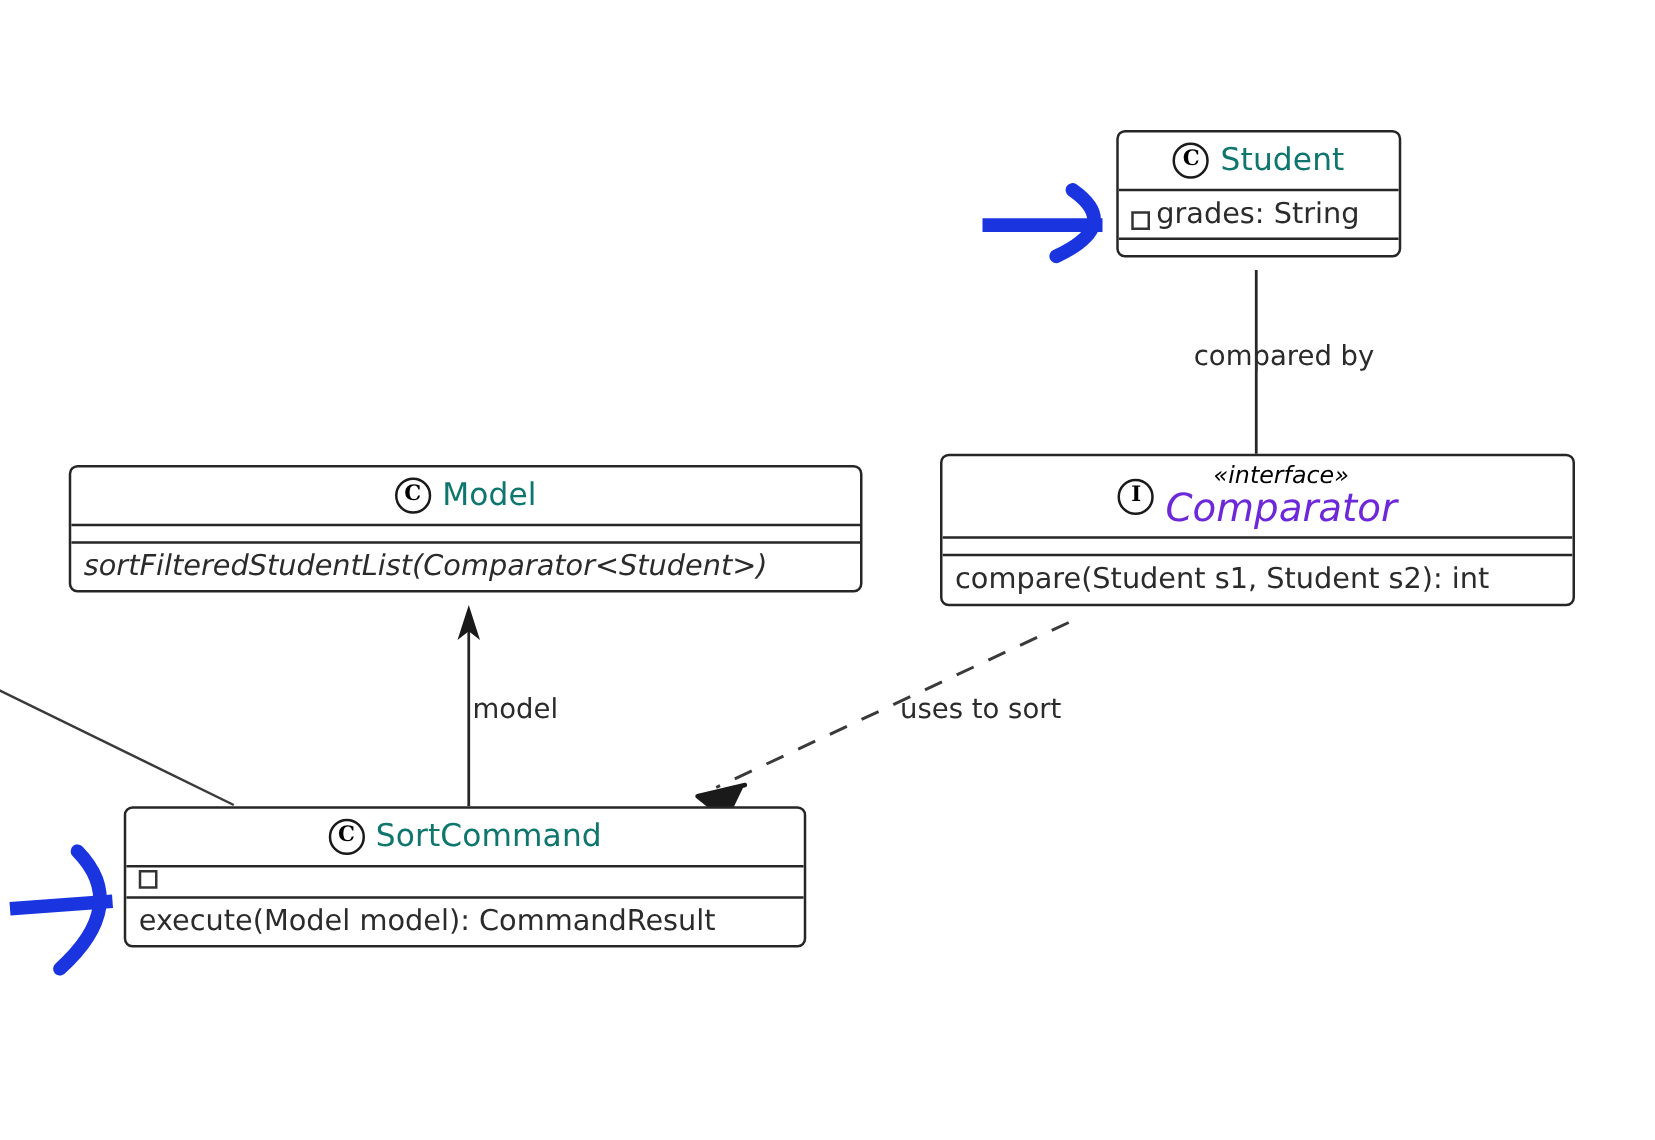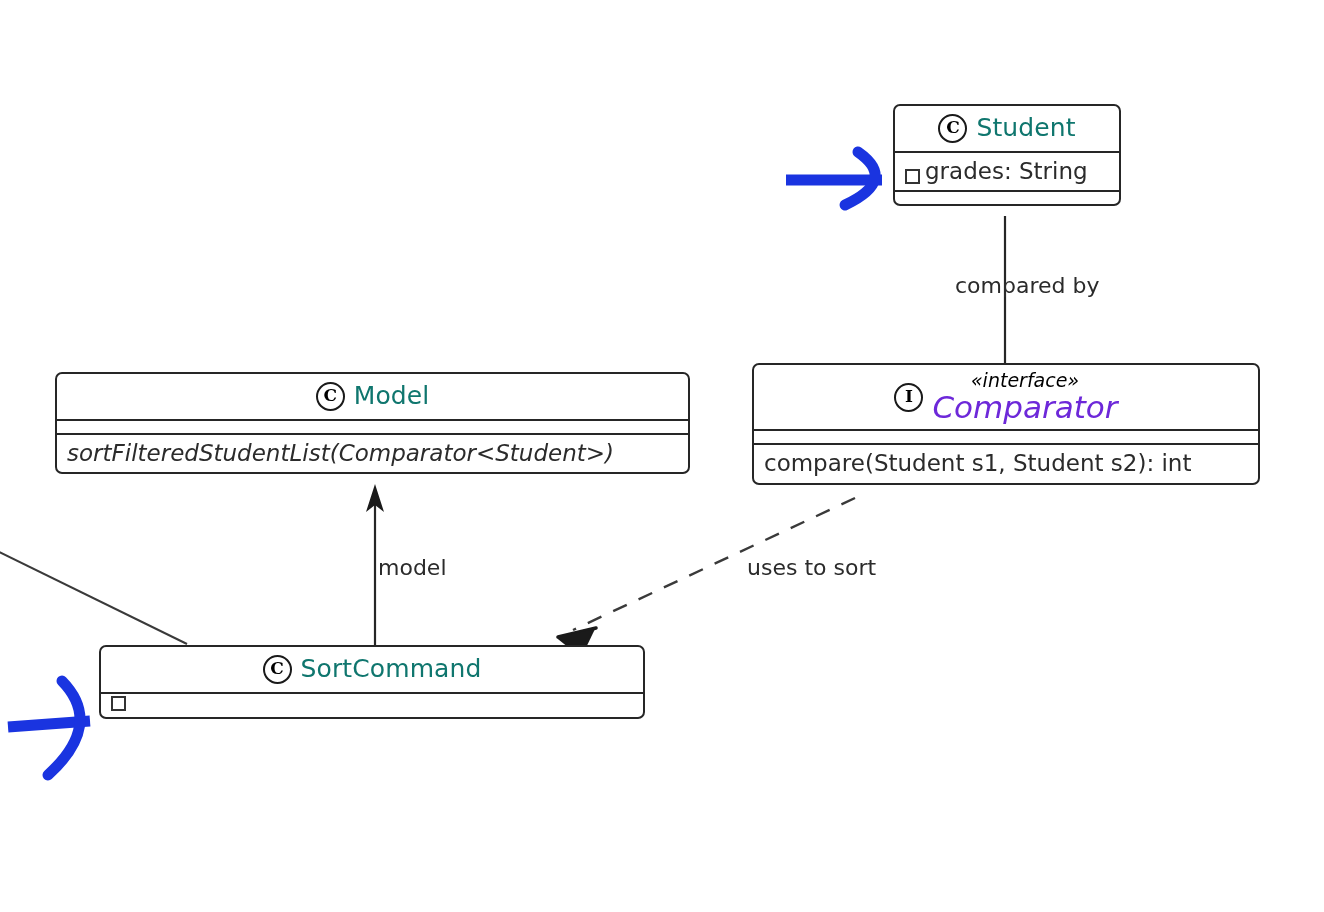--- a/index.html
+++ b/index.html
@@ -148,21 +148,21 @@
     
     <path d="M 558 637 L 596 628 M 558 637 L 583 657" stroke="#1a1a1a" stroke-width="3.5" fill="none" stroke-linecap="round"></path>
     <path d="M 558 637 L 595 629 L 582 656 Z" fill="#1a1a1a"></path>
 
     
     <line x1="-5" y1="550" x2="187" y2="644" stroke="#3a3a3a" stroke-width="2"></line>
   </svg>
 
   <div class="edge-label" style="left:955px; top:273px;">compared by</div>
   <div class="edge-label" style="left:378px; top:555px;">model</div>
-  <div class="edge-label" style="left:747px; top:555px;">uses to sort</div>
+  <div class="edge-label" style="left:720px; top:555px;">uses to sort</div>
 
   <div class="uml-box" style="left:893px; top:104px; width:228px;">
     <div class="compartment first title-compartment">
       <span class="type-icon">
         <span>C</span>
       </span>
       <span class="title-text">Student</span>
     </div>
     <div class="compartment">
       <div class="attr-row">
@@ -209,20 +209,25 @@
   <div class="uml-box" style="left:99px; top:645px; width:546px;">
     <div class="compartment first title-compartment">
       <span class="type-icon">
         <span>C</span>
       </span>
       <span class="title-text">SortCommand</span>
     </div>
     <div class="compartment">
       <div class="attr-row">
         <span class="vis-square"></span>
+      </div>
+    </div>
+    <div class="compartment">
+      <div class="method-row">
+        <span>execute(Model model): CommandResult</span>
       </div>
     </div>
   </div>
 
   <svg class="annotations" viewBox="0 0 1324 912" xmlns="http://www.w3.org/2000/svg">
 
     <g>
       <line x1="786" y1="180" x2="882" y2="180" stroke="#1a34e0" stroke-width="11" stroke-linecap="butt"></line>
       <path d="M 858 152 Q 898 180 845 205" stroke="#1a34e0" stroke-width="11" fill="none" stroke-linecap="round"></path>
     </g>

